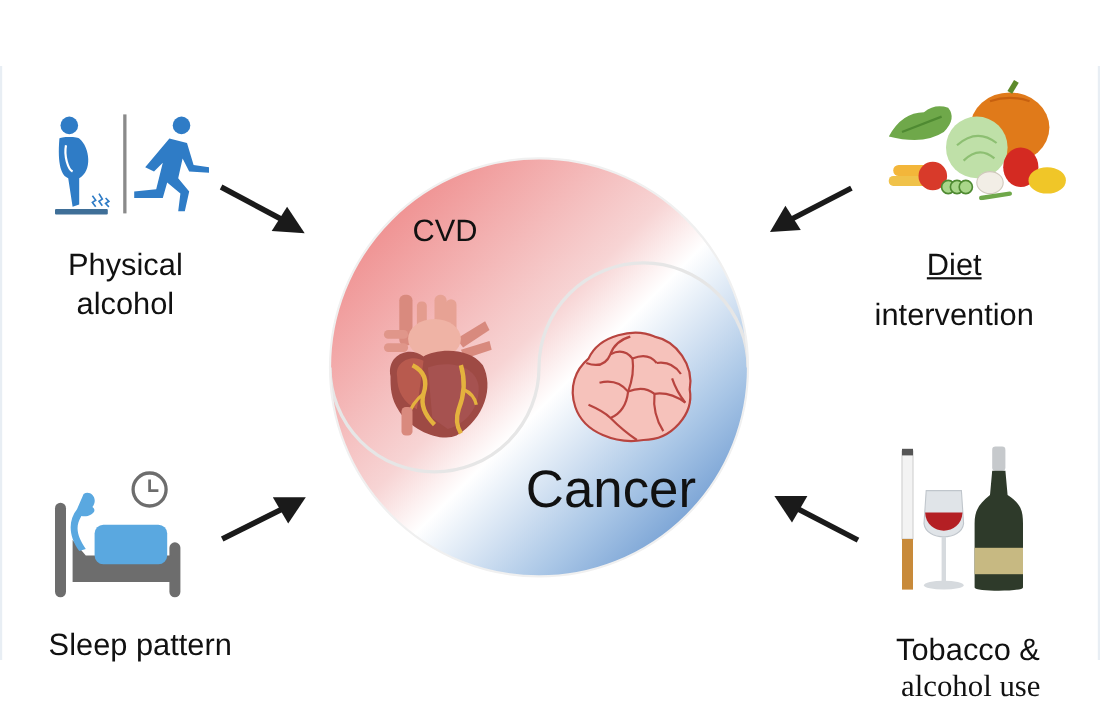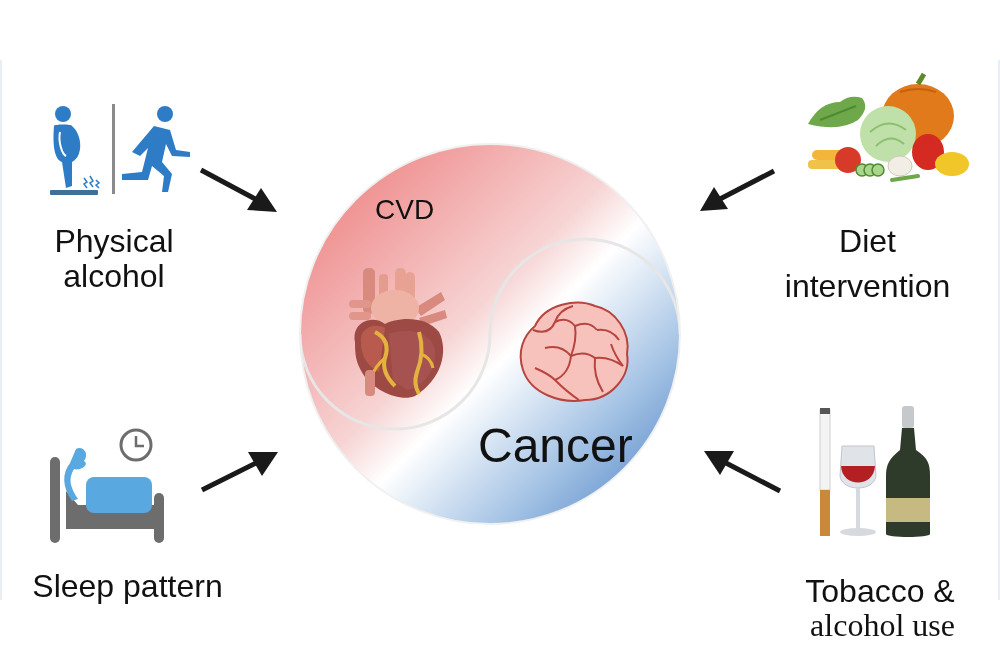--- a/index.html
+++ b/index.html
@@ -1,18 +1,18 @@
 <!DOCTYPE html>
 <html><head>
 <meta charset="utf-8">
 <style>
   html,body{margin:0;padding:0;background:#ffffff;}
   body{width:1000px;height:652px;position:relative;overflow:hidden;font-family:"Liberation Sans",sans-serif;color:#111;}
   .abs{position:absolute;}
-  .label{position:absolute;font-size:32px;line-height:36px;text-align:center;color:#111;white-space:nowrap;}
+  .label{position:absolute;font-size:28px;line-height:36px;text-align:center;color:#111;white-space:nowrap;}
   svg{display:block;}
   .edge-line{position:absolute;background:#e8eef4;width:2px;}
 </style>
 </head>
 <body>
 
 <div class="edge-line" style="left:0;top:60px;height:540px;"></div>
 <div class="edge-line" style="right:0;top:60px;height:540px;"></div>
 
 <div class="abs" style="left:298px;top:142px;width:384px;height:384px;">
@@ -145,21 +145,21 @@
 
     <ellipse cx="100" cy="94" rx="12" ry="10" fill="#f2eee6" stroke="#cfc8bb"></ellipse>
 
     <ellipse cx="128" cy="80" rx="16" ry="18" fill="#d42a22"></ellipse>
 
     <ellipse cx="152" cy="92" rx="17" ry="12" fill="#f0c628"></ellipse>
 
     <path d="M92,108 L118,104" stroke="#6fa84a" stroke-width="4" stroke-linecap="round"></path>
   </svg>
 </div>
-<div class="label" style="left:765px;top:223px;width:205px;">Diet</div>
+<div class="label" style="left:765px;top:223px;width:205px;text-decoration:underline;">Diet</div>
 <div class="label" style="left:765px;top:268px;width:205px;">intervention</div>
 
 <div class="abs" style="left:698px;top:165px;width:82px;height:50px;">
   <svg width="82" height="50" viewBox="0 0 82 50">
     <line x1="76" y1="6" x2="22" y2="34" stroke="#1a1a1a" stroke-width="5"></line>
     <polygon points="2,46 16,22 30,44" fill="#1a1a1a"></polygon>
   </svg>
 </div>
 
 <div class="abs" style="left:48px;top:425px;width:120px;height:120px;">

